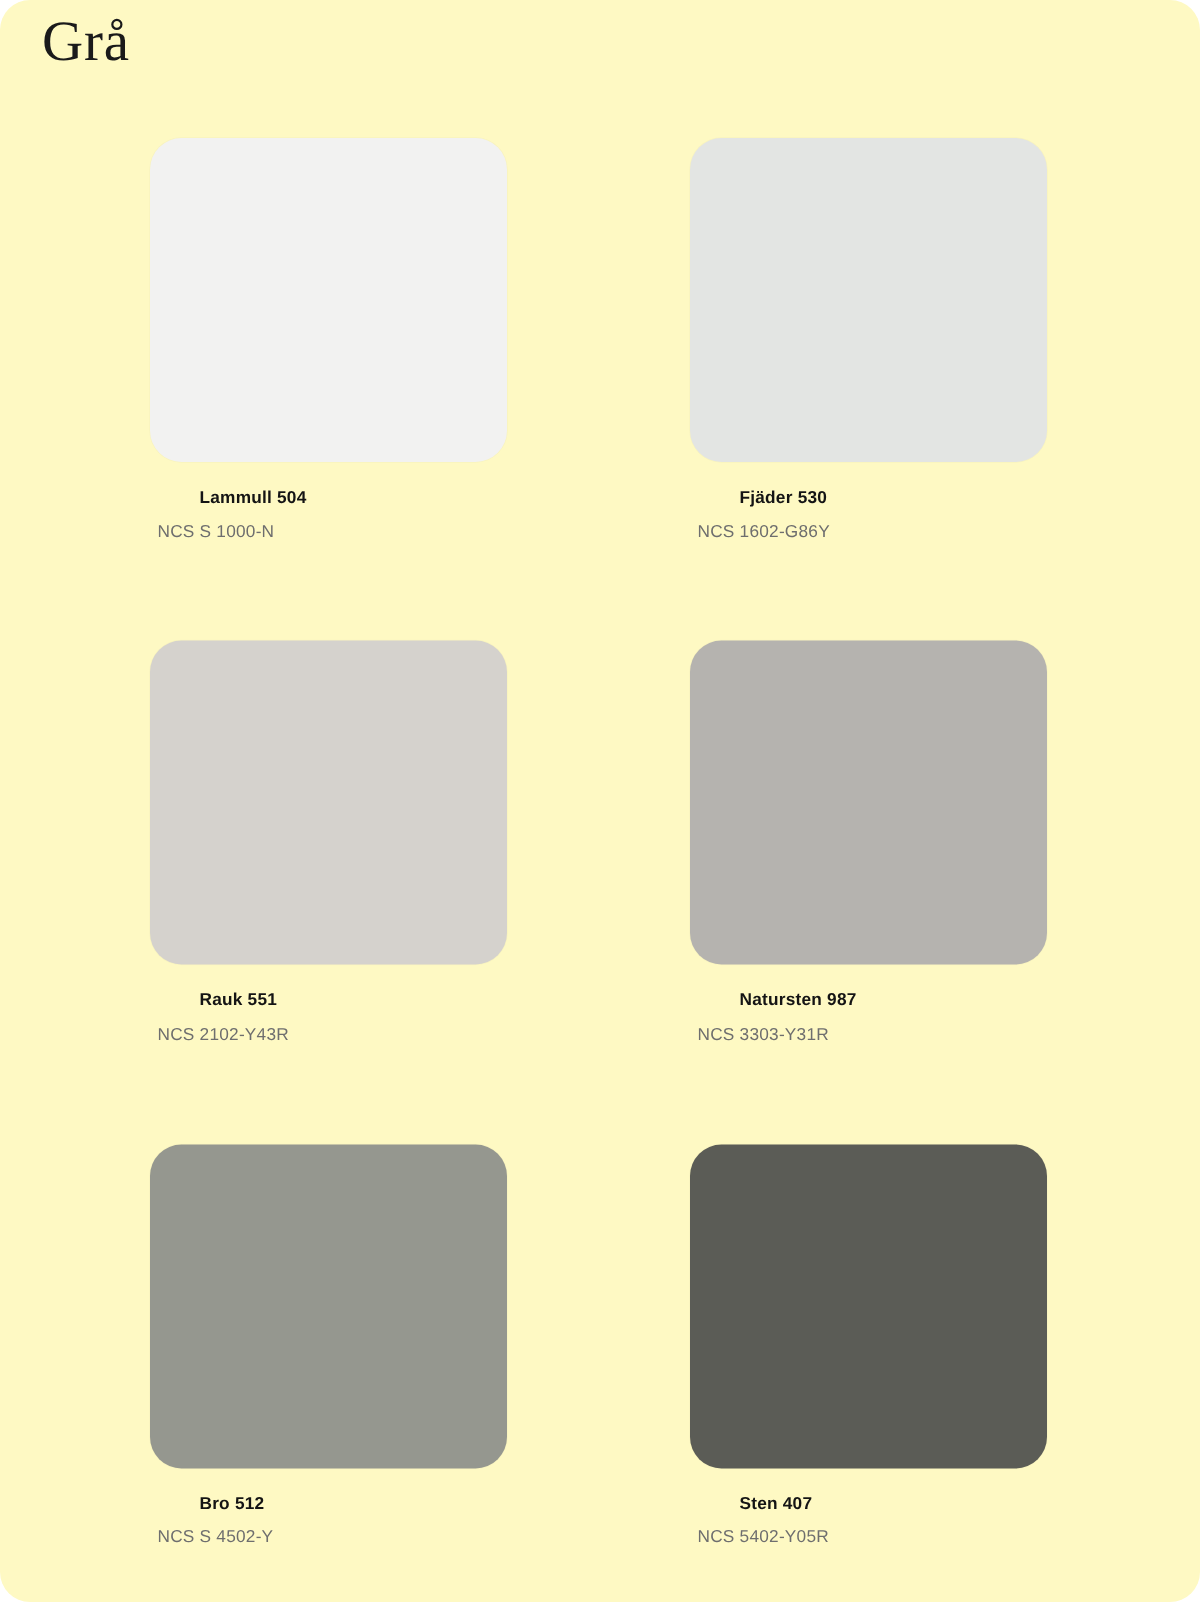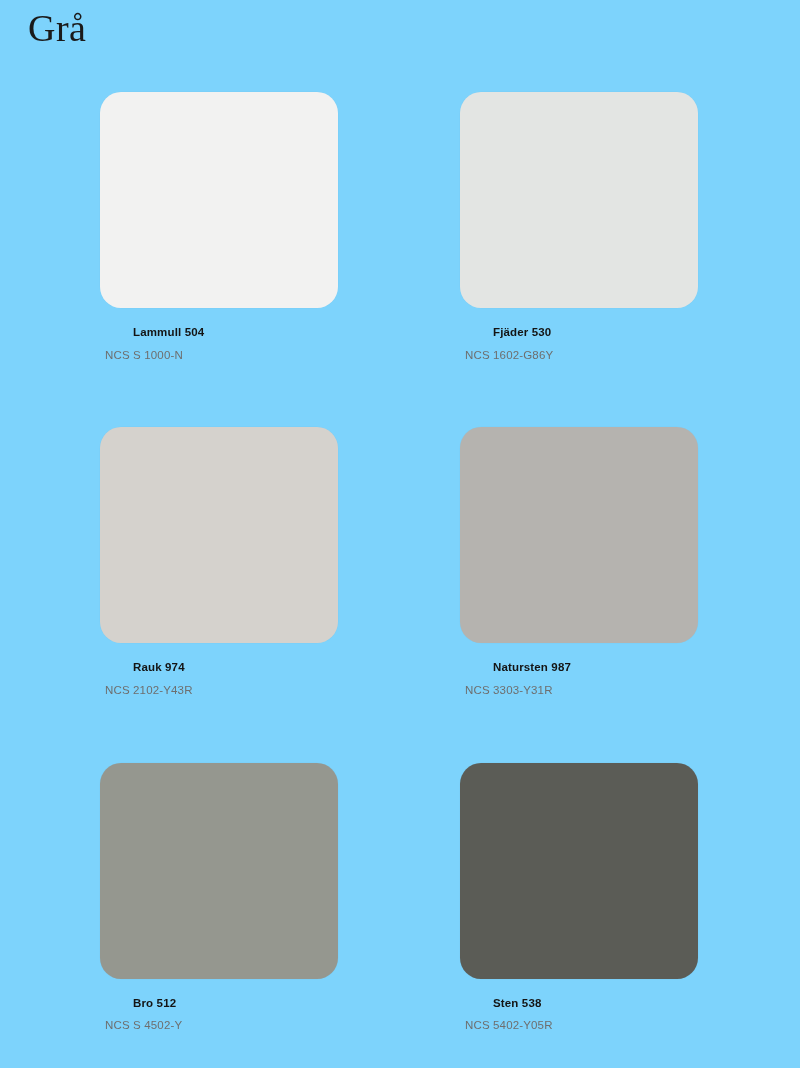--- a/index.html
+++ b/index.html
@@ -12,21 +12,22 @@
     height: 1068px;
     position: relative;
     font-family: "Liberation Sans", sans-serif;
     -webkit-font-smoothing: antialiased;
     overflow: hidden;
   }
 
   .page {
     position: absolute;
     inset: 0;
-    background: #7dd3fc;
+    background: #fef9c3;
+    border-radius: 20px;
   }
 
   .page-title {
     position: absolute;
     left: 28px;
     top: 8px;
     font-family: "Liberation Serif", serif;
     font-size: 38px;
     font-weight: 400;
     color: #1a1a1a;
@@ -100,21 +101,21 @@
       <div class="swatch-chip" style="background-color: rgb(227, 229, 227);"></div>
       <div class="swatch-caption">
         <div class="swatch-name">Fjäder 530</div>
         <div class="swatch-code">NCS 1602-G86Y</div>
       </div>
     </div>
 
     <div class="swatch-cell">
       <div class="swatch-chip" style="background-color: rgb(213, 210, 205);"></div>
       <div class="swatch-caption">
-        <div class="swatch-name">Rauk 974</div>
+        <div class="swatch-name">Rauk 551</div>
         <div class="swatch-code">NCS 2102-Y43R</div>
       </div>
     </div>
 
     <div class="swatch-cell">
       <div class="swatch-chip" style="background-color: rgb(181, 179, 175);"></div>
       <div class="swatch-caption">
         <div class="swatch-name">Natursten 987</div>
         <div class="swatch-code">NCS 3303-Y31R</div>
       </div>
@@ -124,19 +125,19 @@
       <div class="swatch-chip" style="background-color: rgb(149, 151, 143);"></div>
       <div class="swatch-caption">
         <div class="swatch-name">Bro 512</div>
         <div class="swatch-code">NCS S 4502-Y</div>
       </div>
     </div>
 
     <div class="swatch-cell">
       <div class="swatch-chip" style="background-color: rgb(91, 92, 86);"></div>
       <div class="swatch-caption">
-        <div class="swatch-name">Sten 538</div>
+        <div class="swatch-name">Sten 407</div>
         <div class="swatch-code">NCS 5402-Y05R</div>
       </div>
     </div>
 
   </div>
 </div>
 
 </body></html>

